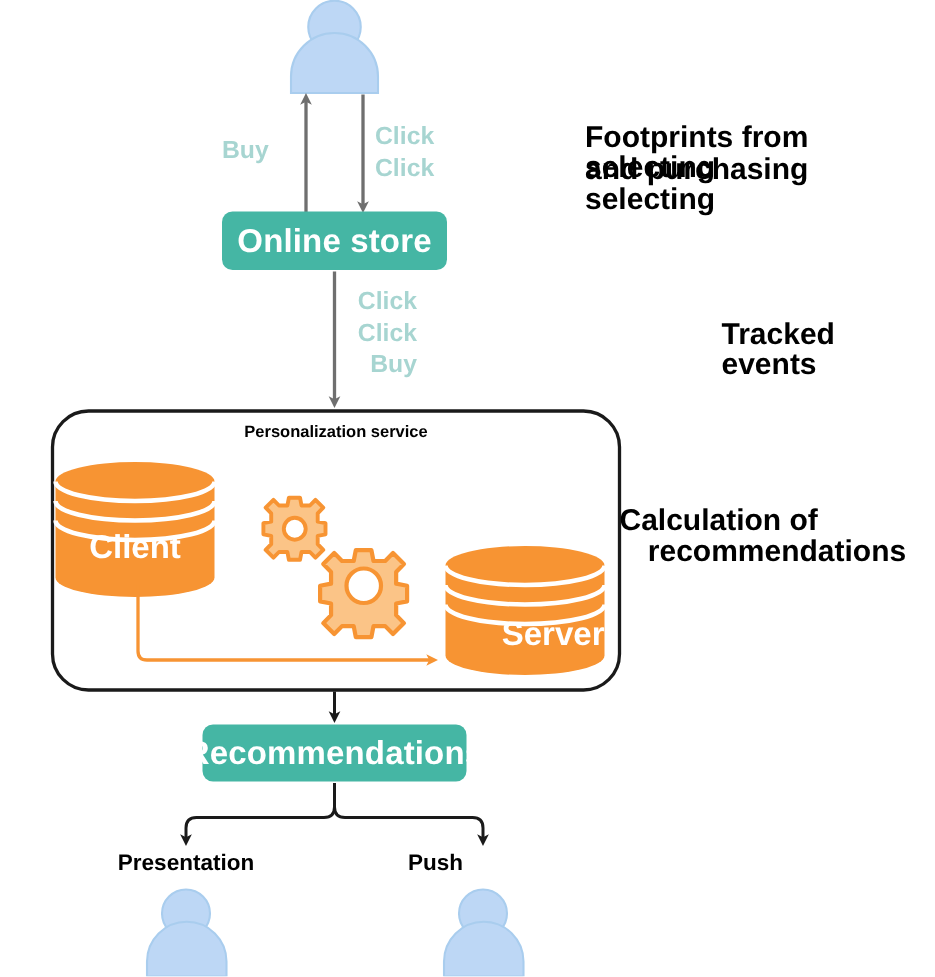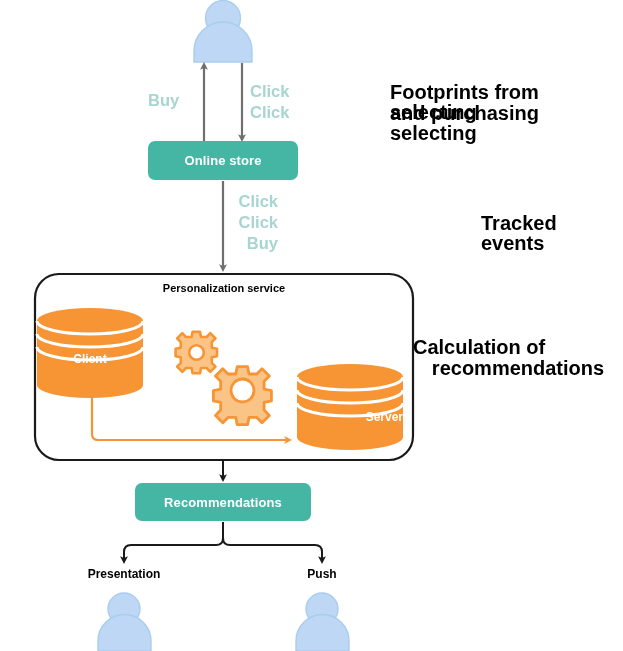--- a/index.html
+++ b/index.html
@@ -21,21 +21,21 @@
     position: absolute;
     left: 0;
     top: 0;
     width: 623px;
     height: 651px;
   }
   .node-label {
     position: absolute;
     color: #ffffff;
     font-weight: bold;
-    font-size: 13px;
+    font-size: 22px;
     letter-spacing: 0.1px;
     white-space: nowrap;
     display: flex;
     align-items: center;
     justify-content: center;
   }
   .flow-label {
     position: absolute;
     color: #a7d5d1;
     font-weight: bold;
@@ -54,28 +54,28 @@
     position: absolute;
     color: #000000;
     font-weight: bold;
     font-size: 11px;
     white-space: nowrap;
   }
   .db-label {
     position: absolute;
     color: #ffffff;
     font-weight: bold;
-    font-size: 12px;
+    font-size: 22px;
     white-space: nowrap;
   }
   .branch-label {
     position: absolute;
     color: #000000;
     font-weight: bold;
-    font-size: 12px;
+    font-size: 15px;
     white-space: nowrap;
   }
 </style>
 </head>
 <body>
 
 <div id="stage">
 
   <svg class="svg-layer" viewBox="0 0 623 651">
     <defs>
@@ -172,15 +172,15 @@
   <div class="side-note" style="left:413px; top:358px; width:210px; text-align:center;">recommendations</div>
 
   <div class="svc-title" style="left:35px; top:282px; width:378px; text-align:center;">Personalization service</div>
 
   <div class="db-label" style="left:37px; top:352px; width:106px; text-align:center;">Client</div>
 
   <div class="db-label" style="left:297px; top:410px; width:106px; text-align:right;">Server</div>
 
   <div class="branch-label" style="left:24px; top:567px; width:200px; text-align:center;">Presentation</div>
 
-  <div class="branch-label" style="left:272px; top:567px; width:100px; text-align:center;">Push</div>
+  <div class="branch-label" style="left:272px; top:567px; width:100px; text-align:left;">Push</div>
 
 </div>
 
 </body></html>

